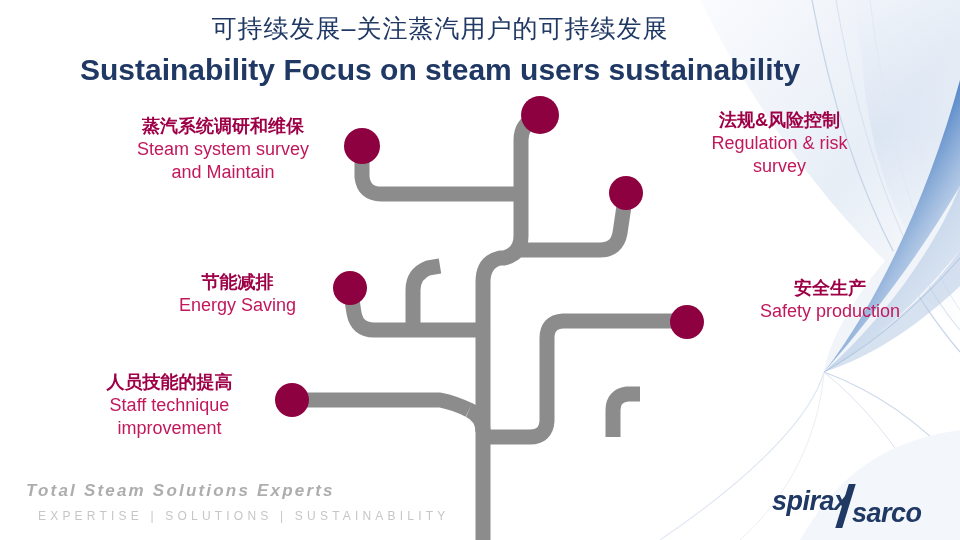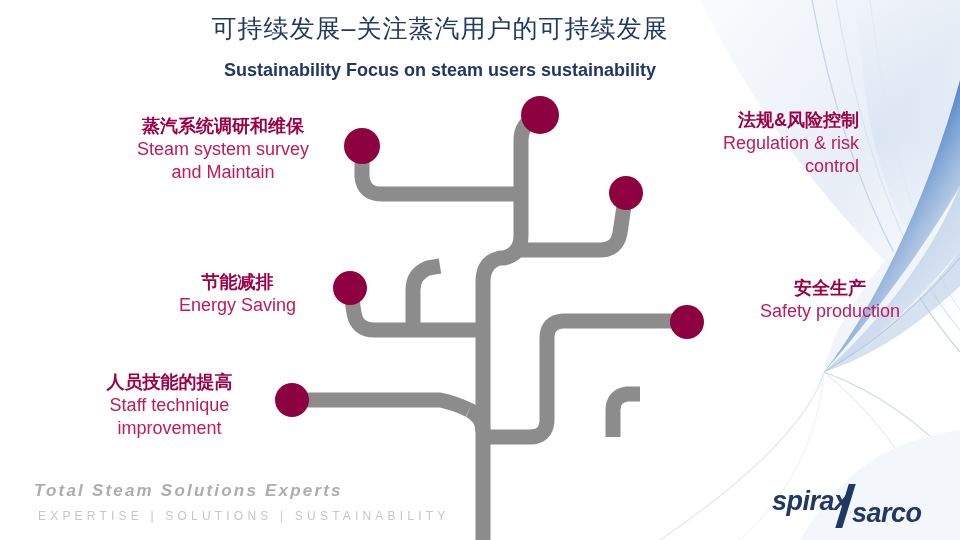--- a/index.html
+++ b/index.html
@@ -35,25 +35,25 @@
     text-align: center;
   }
   #title-cn {
     font-size: 25px;
     color: #1F3864;
     letter-spacing: 1px;
     line-height: 1.15;
     white-space: nowrap;
   }
   #title-en {
-    font-size: 18px;
+    font-size: 30px;
     font-weight: bold;
     color: #1F3864;
     line-height: 1.25;
-    margin-top: 16px;
+    margin-top: 8px;
     white-space: nowrap;
     text-align: center;
   }
 
   
   #tree-svg {
     position: absolute;
     left: 0; top: 0;
     width: 960px; height: 540px;
   }
@@ -71,29 +71,29 @@
     color: #9E0047;
     white-space: nowrap;
   }
   .leaf-en {
     font-size: 18px;
     color: #C2185B;
     margin-top: 1px;
   }
 
   #label-steam-survey { left: 108px; top: 116px; width: 230px; }
-  #label-regulation   { left: 644px; top: 110px; width: 215px; text-align: right; }
+  #label-regulation   { left: 672px; top: 110px; width: 215px; }
   #label-energy       { left: 140px; top: 272px; width: 195px; }
   #label-safety       { left: 730px; top: 278px; width: 200px; text-align: center; }
   #label-staff        { left: 62px;  top: 366px; width: 215px; margin-top: 6px; }
 
   
   #footer-tagline {
     position: absolute;
-    left: 34px;
+    left: 26px;
     top: 481px;
     font-size: 17px;
     font-weight: bold;
     font-style: italic;
     color: #ADADAD;
     letter-spacing: 2.2px;
     white-space: nowrap;
   }
   #footer-pillars {
     position: absolute;
@@ -230,21 +230,21 @@
 
   <div class="leaf-label" id="label-steam-survey">
     <div class="leaf-cn">蒸汽系统调研和维保</div>
     <div class="leaf-en">Steam system survey</div>
     <div class="leaf-en">and Maintain</div>
   </div>
 
   <div class="leaf-label" id="label-regulation">
     <div class="leaf-cn">法规&amp;风险控制</div>
     <div class="leaf-en">Regulation &amp; risk</div>
-    <div class="leaf-en">control</div>
+    <div class="leaf-en">survey</div>
   </div>
 
   <div class="leaf-label" id="label-energy">
     <div class="leaf-cn">节能减排</div>
     <div class="leaf-en">Energy Saving</div>
   </div>
 
   <div class="leaf-label" id="label-safety">
     <div class="leaf-cn">安全生产</div>
     <div class="leaf-en">Safety production</div>

